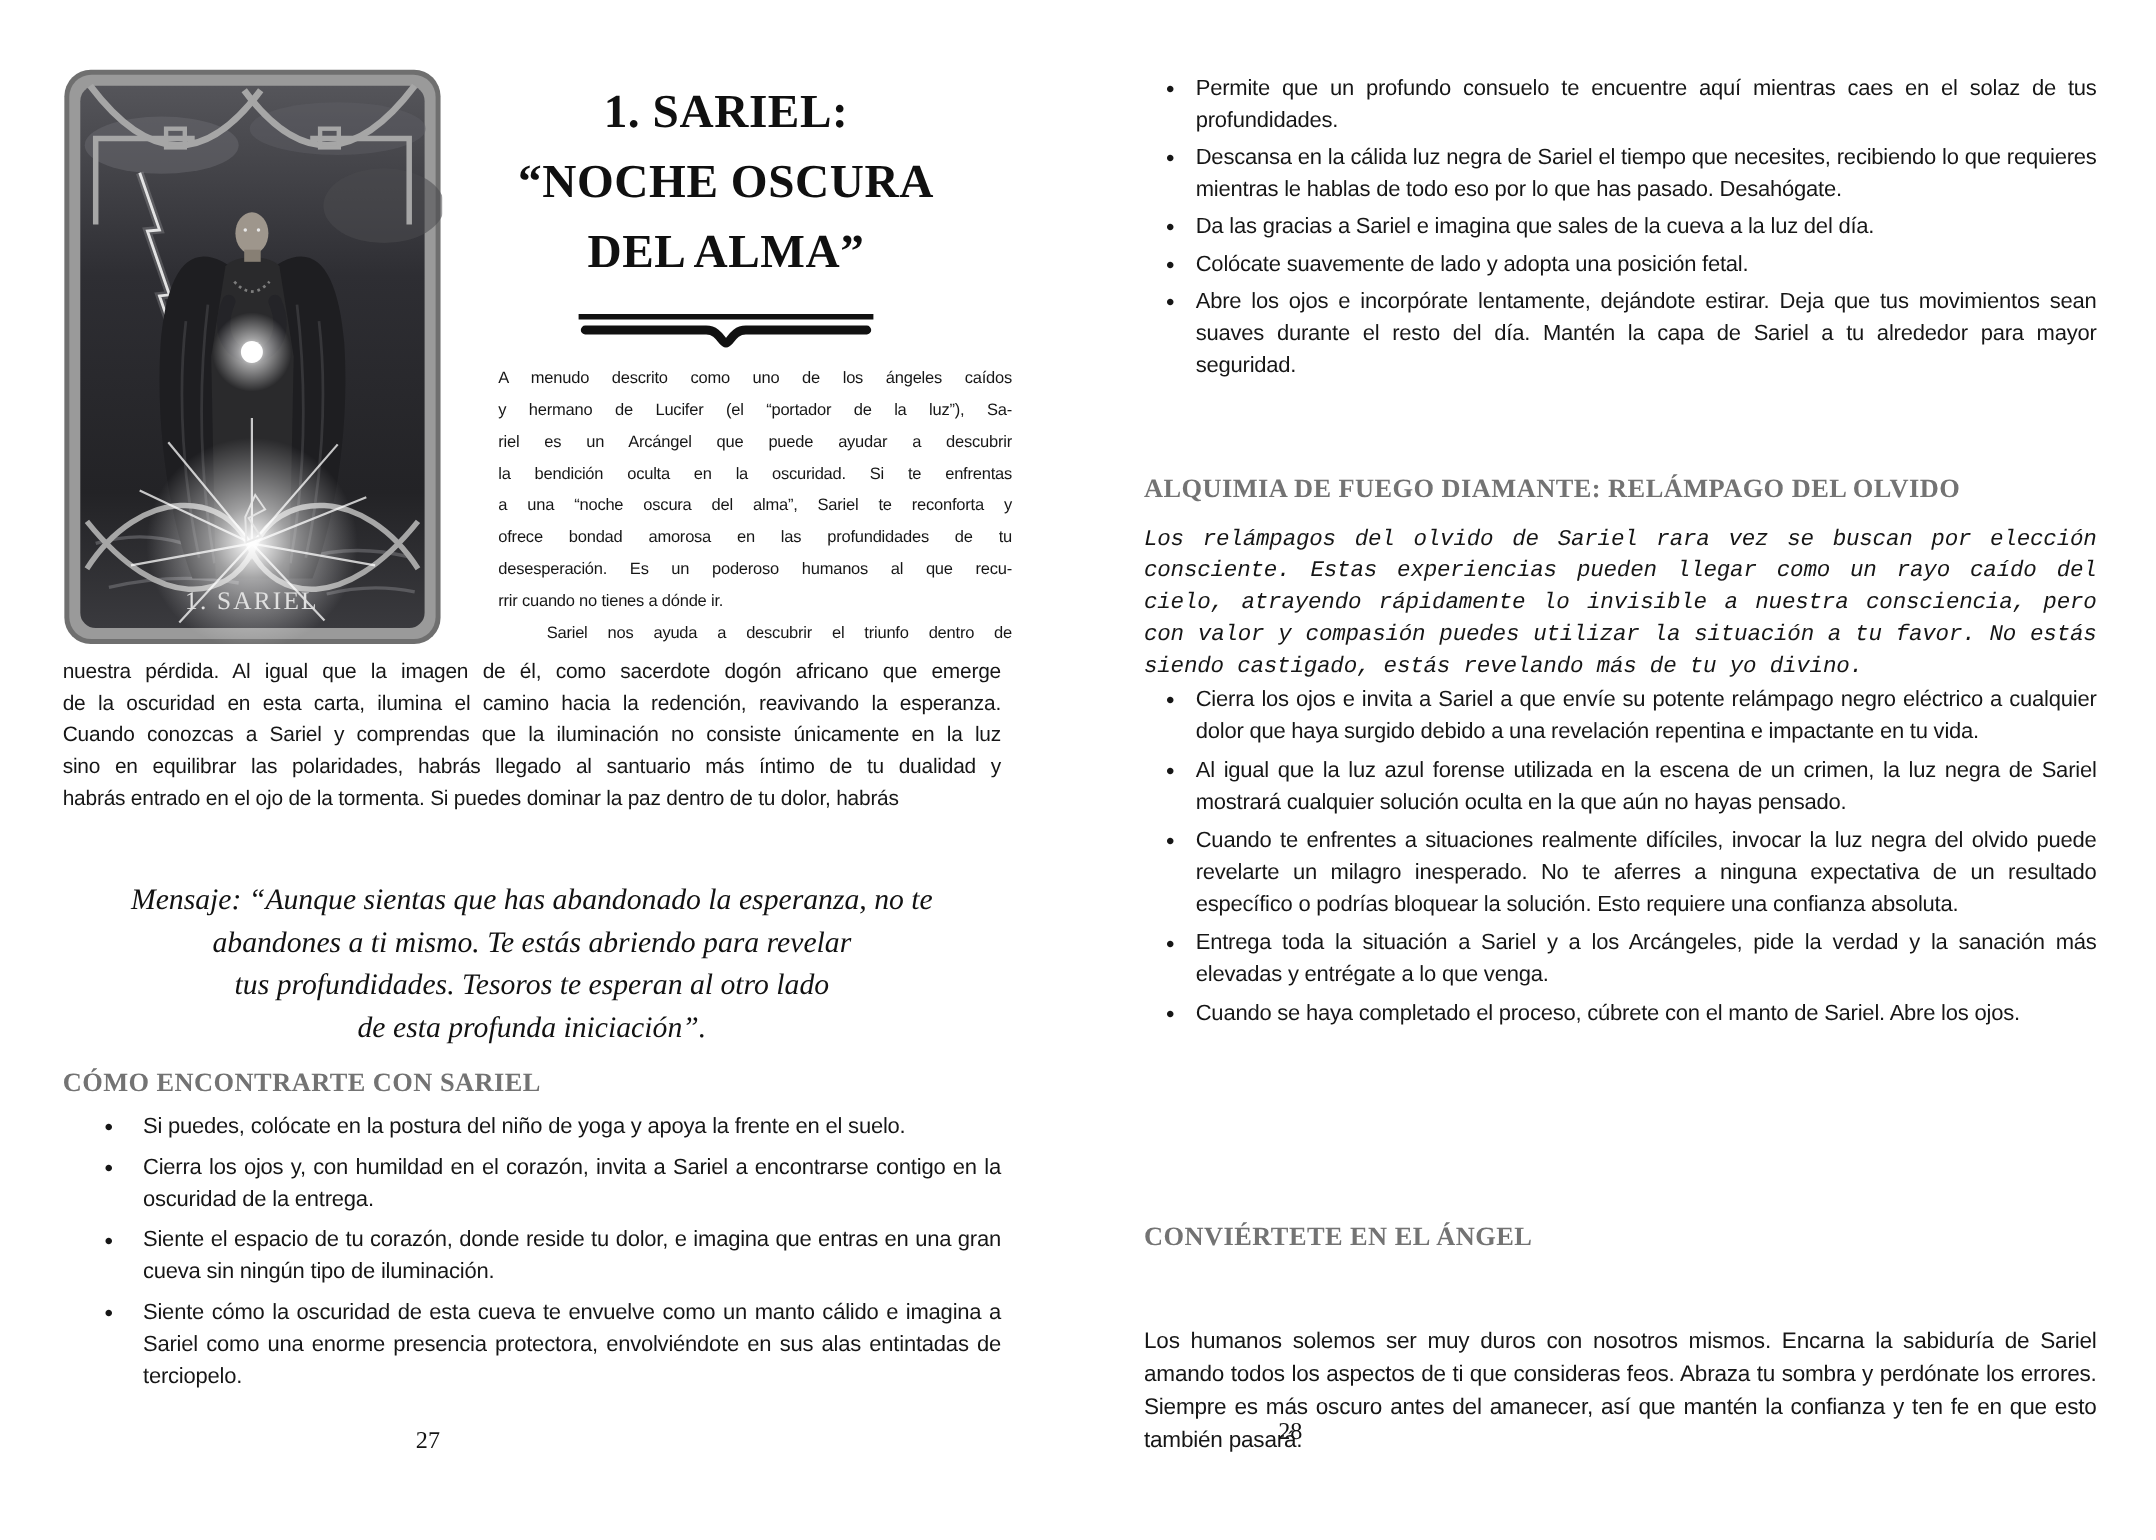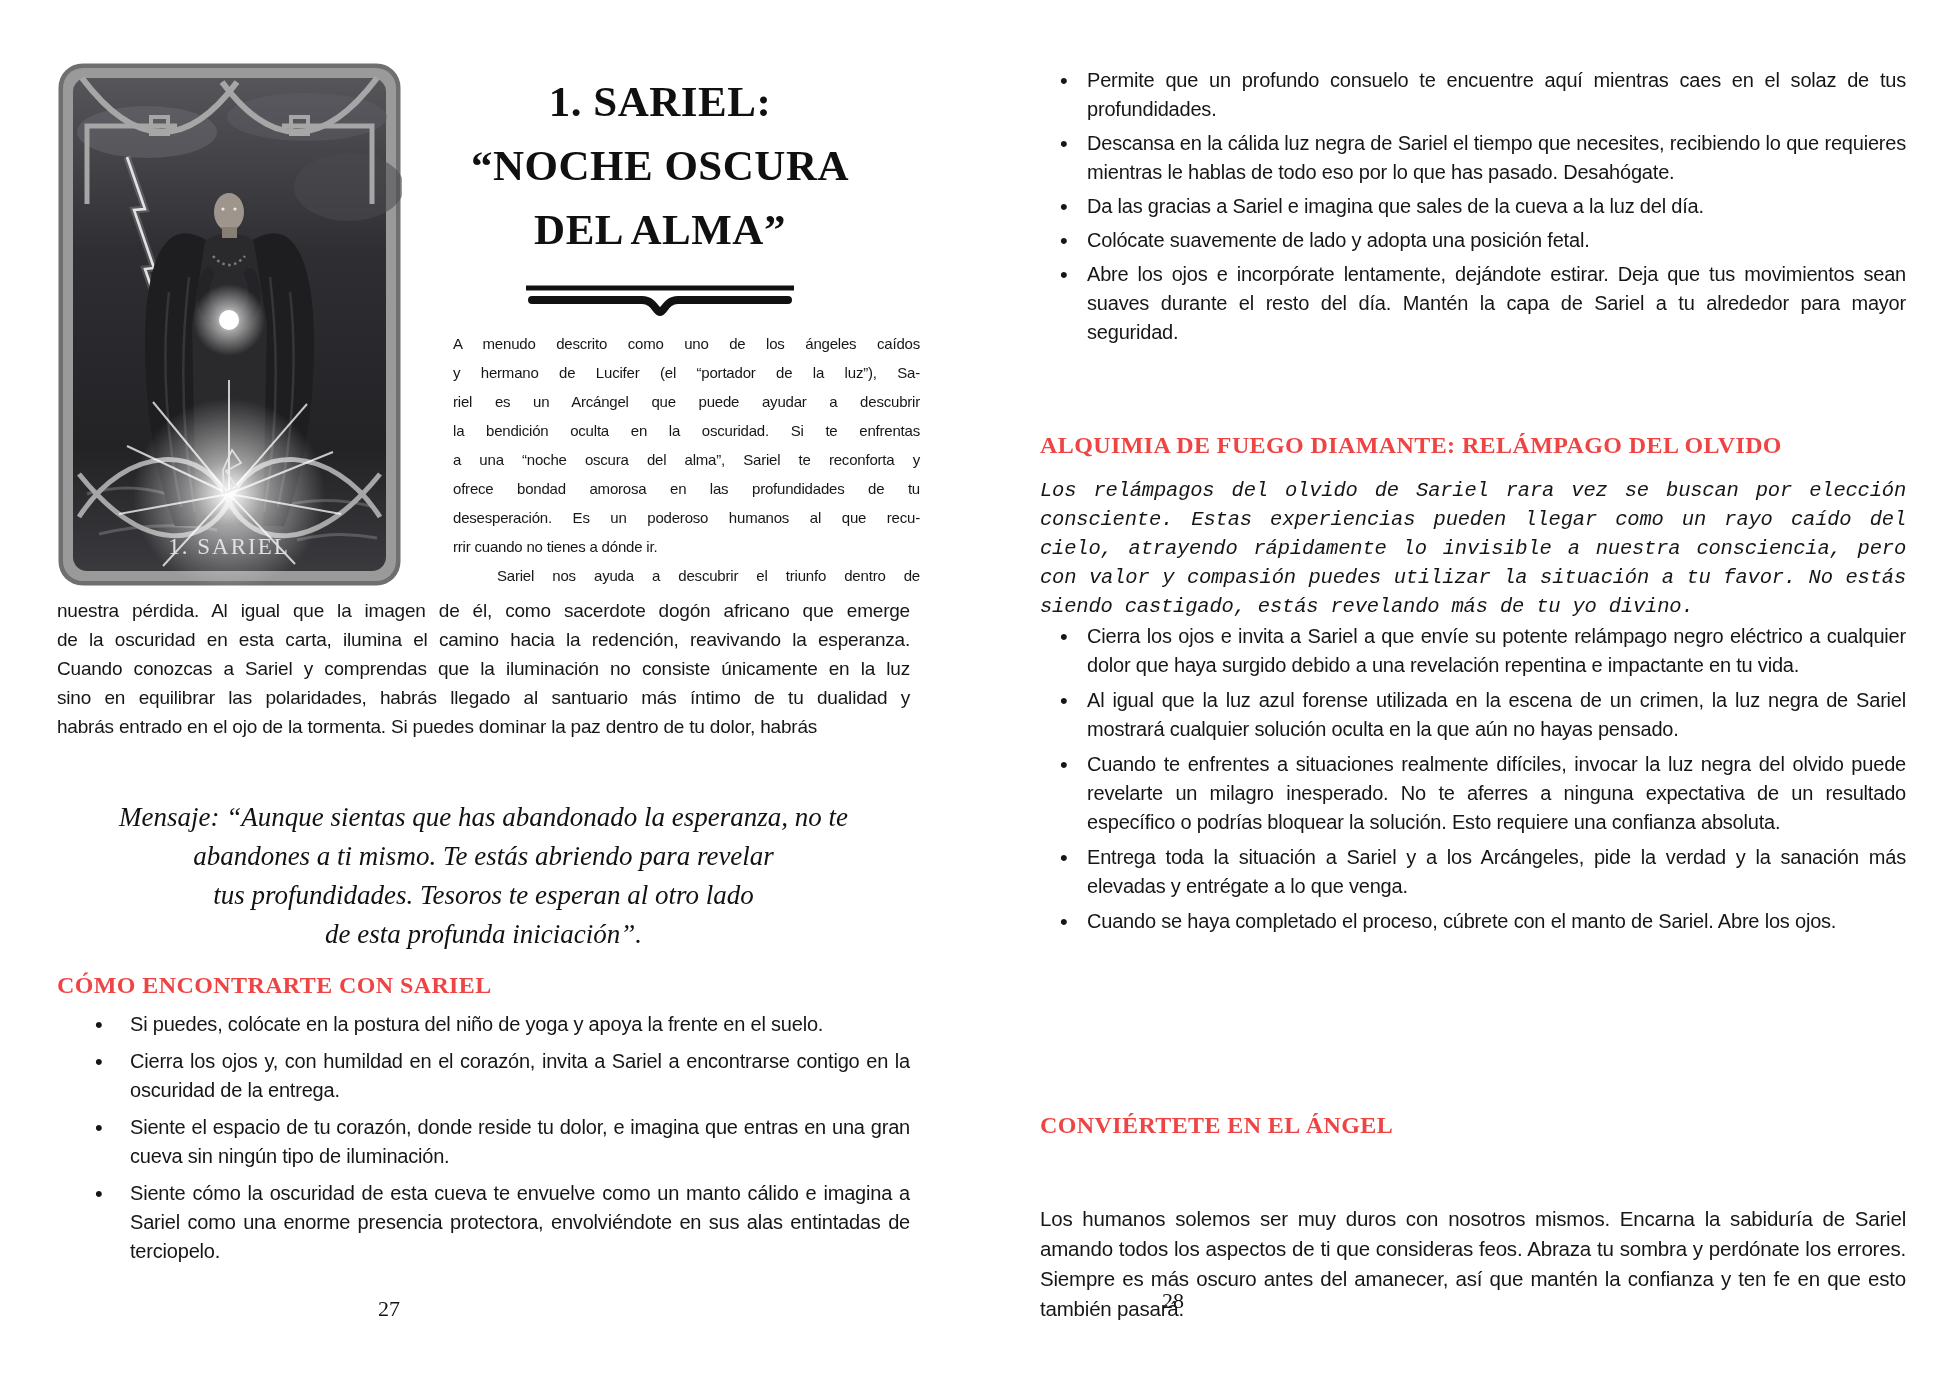--- a/index.html
+++ b/index.html
@@ -17,21 +17,21 @@
   .col-lines .ln{text-align:justify;text-align-last:justify;}
   .col-lines .ln:nth-child(8){text-align-last:left;}
   .col-lines .ln:nth-child(9){padding-left:44px;}
   .full-lines{position:absolute;left:57px;top:596px;width:853px;
               font-size:19px;line-height:29px;letter-spacing:-.2px;}
   .full-lines .ln{text-align:justify;text-align-last:justify;}
   .full-lines .ln:last-child{text-align-last:left;}
   .message{position:absolute;left:57px;top:798px;width:853px;text-align:center;
            font-family:"Liberation Serif",serif;font-style:italic;font-size:27px;line-height:39px;color:#121212;}
   .h-serif{position:absolute;font-family:"Liberation Serif",serif;font-weight:600;
-           font-size:24px;letter-spacing:.4px;color:#ef4444;}
+           font-size:24px;letter-spacing:.4px;color:#737373;}
   #h-como{left:57px;top:972px;}
   .blist{list-style:none;margin:0;padding:0;font-size:20px;line-height:29px;letter-spacing:-.2px;}
   .blist li{position:relative;text-align:justify;}
   .blist li::before{content:"\2022";position:absolute;font-size:22px;}
   #ul-como{position:absolute;left:57px;top:1010px;width:853px;}
   #ul-como li{padding-left:73px;margin-bottom:8px;}
   #ul-como li::before{left:38px;}
   .page-num{position:absolute;font-family:"Liberation Serif",serif;font-size:22px;color:#141414;text-align:center;}
   #pn-27{left:378px;top:1296px;}
   

